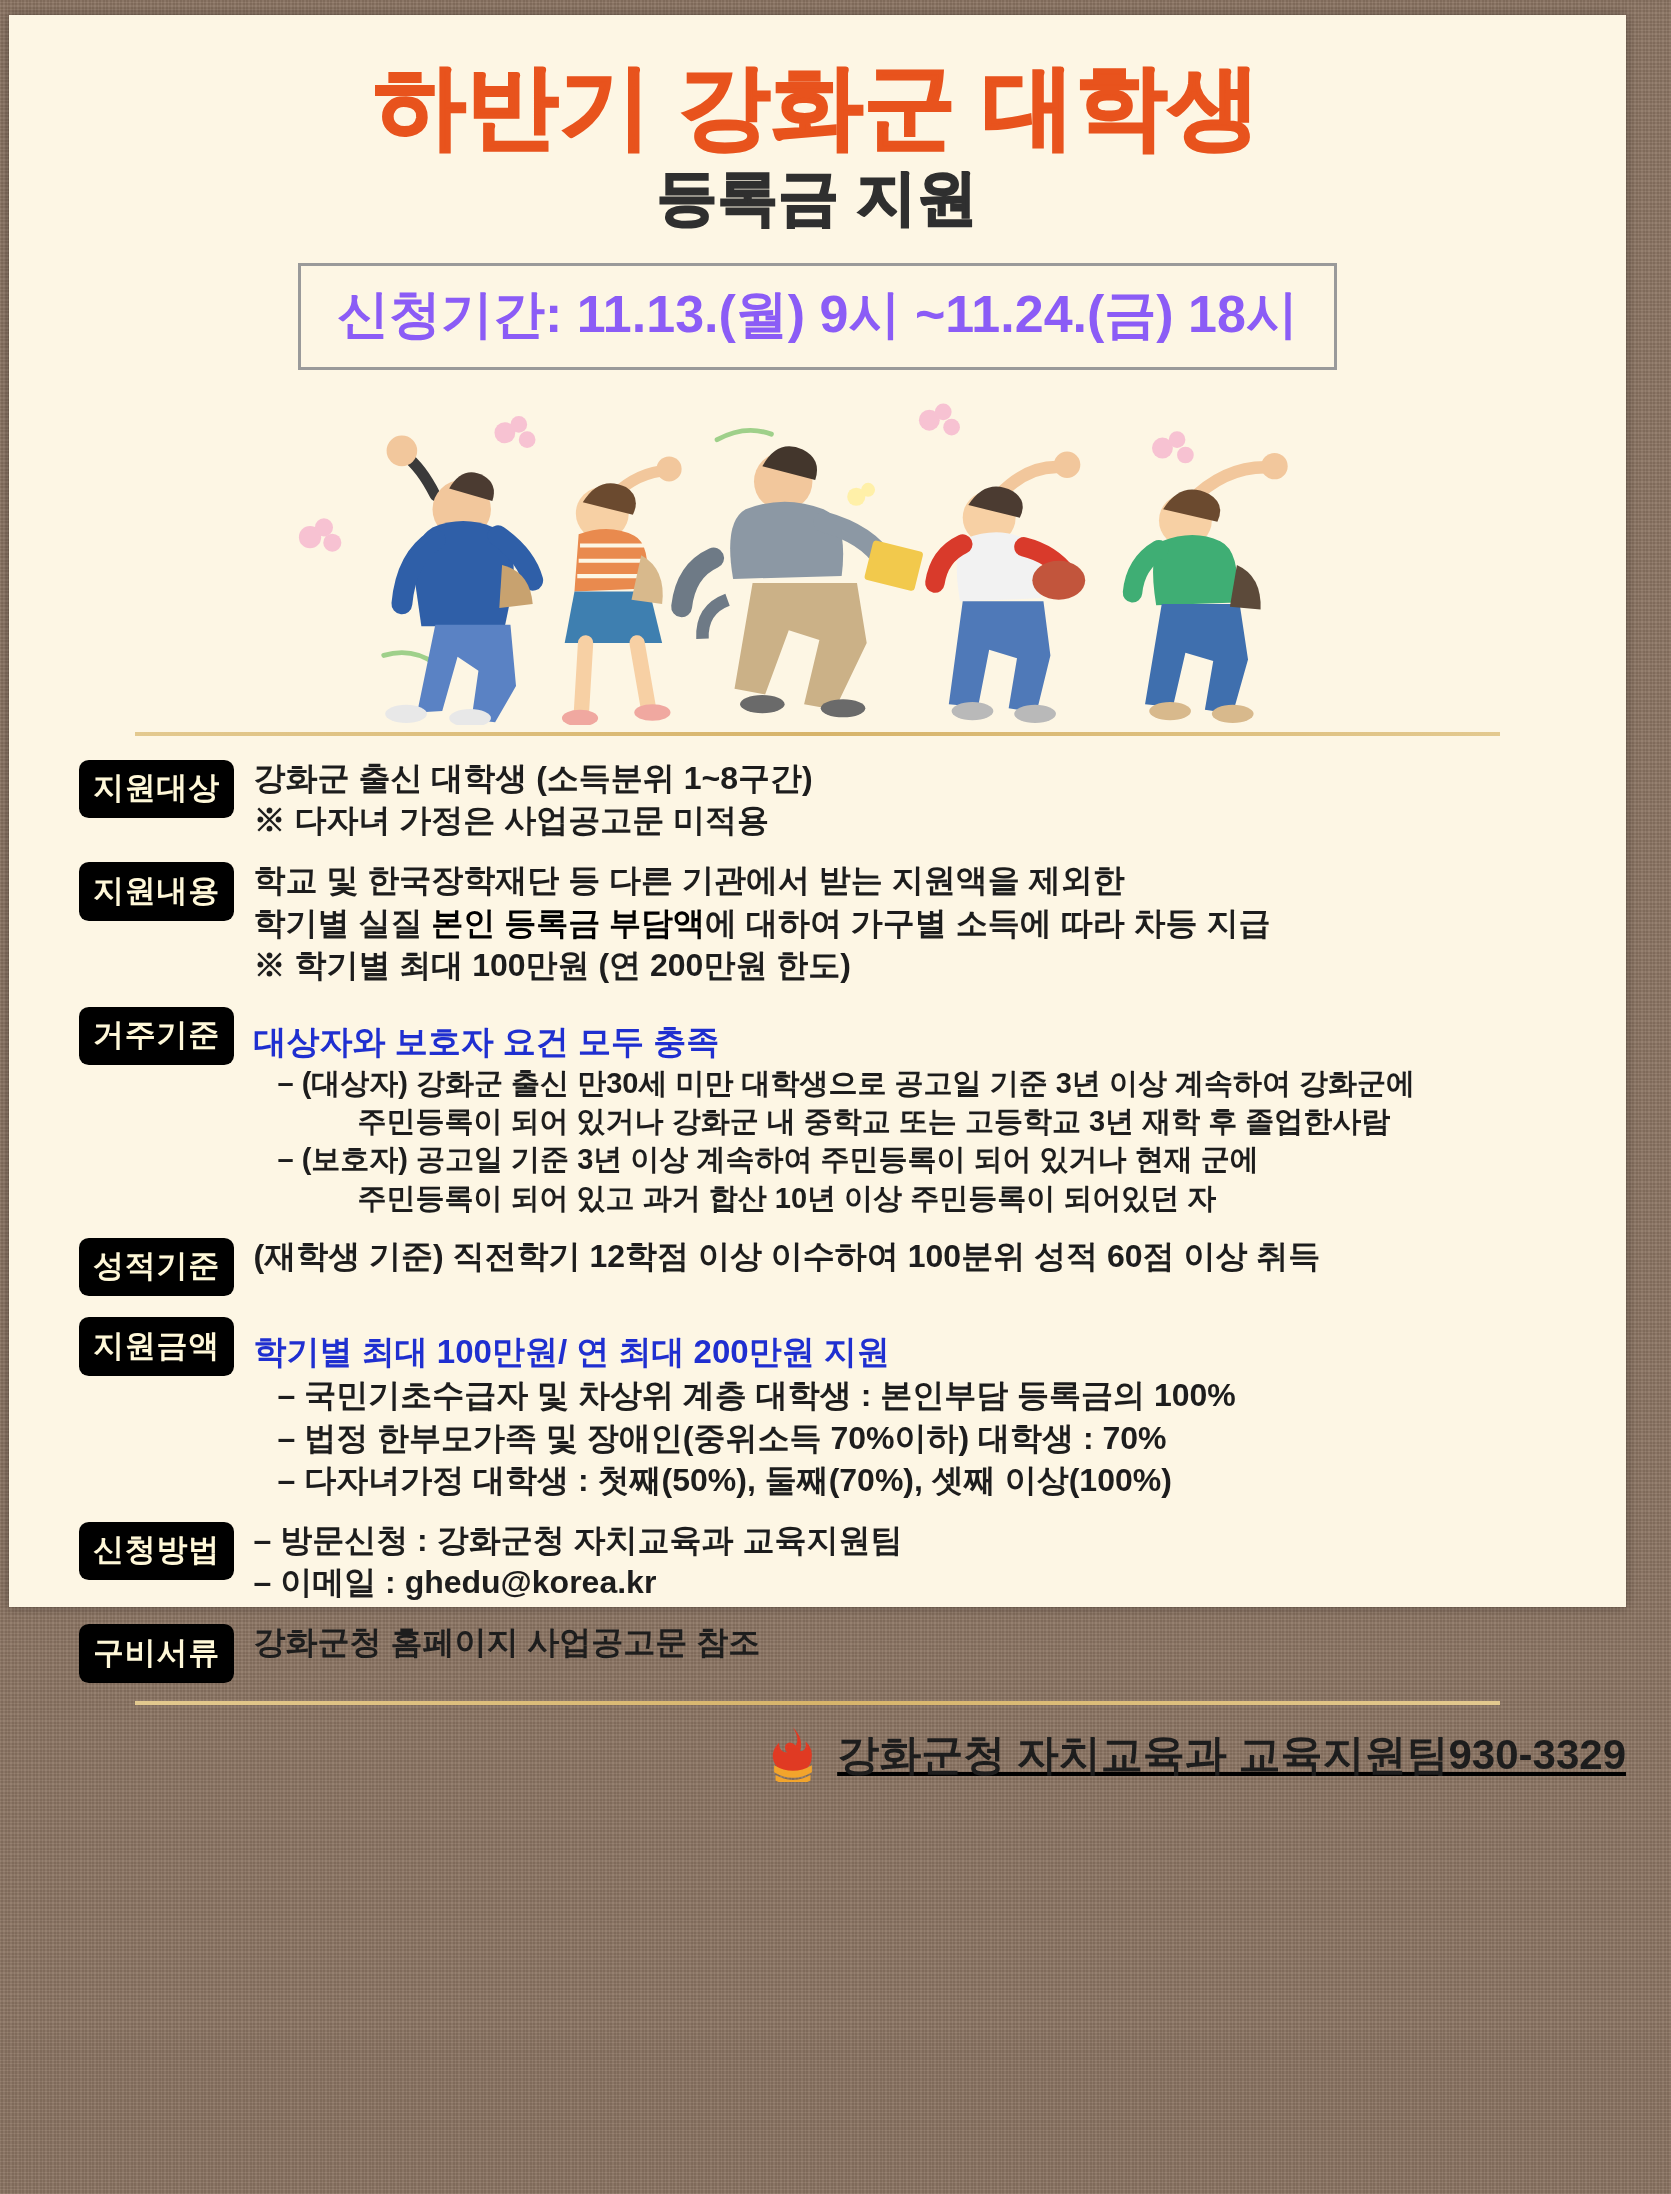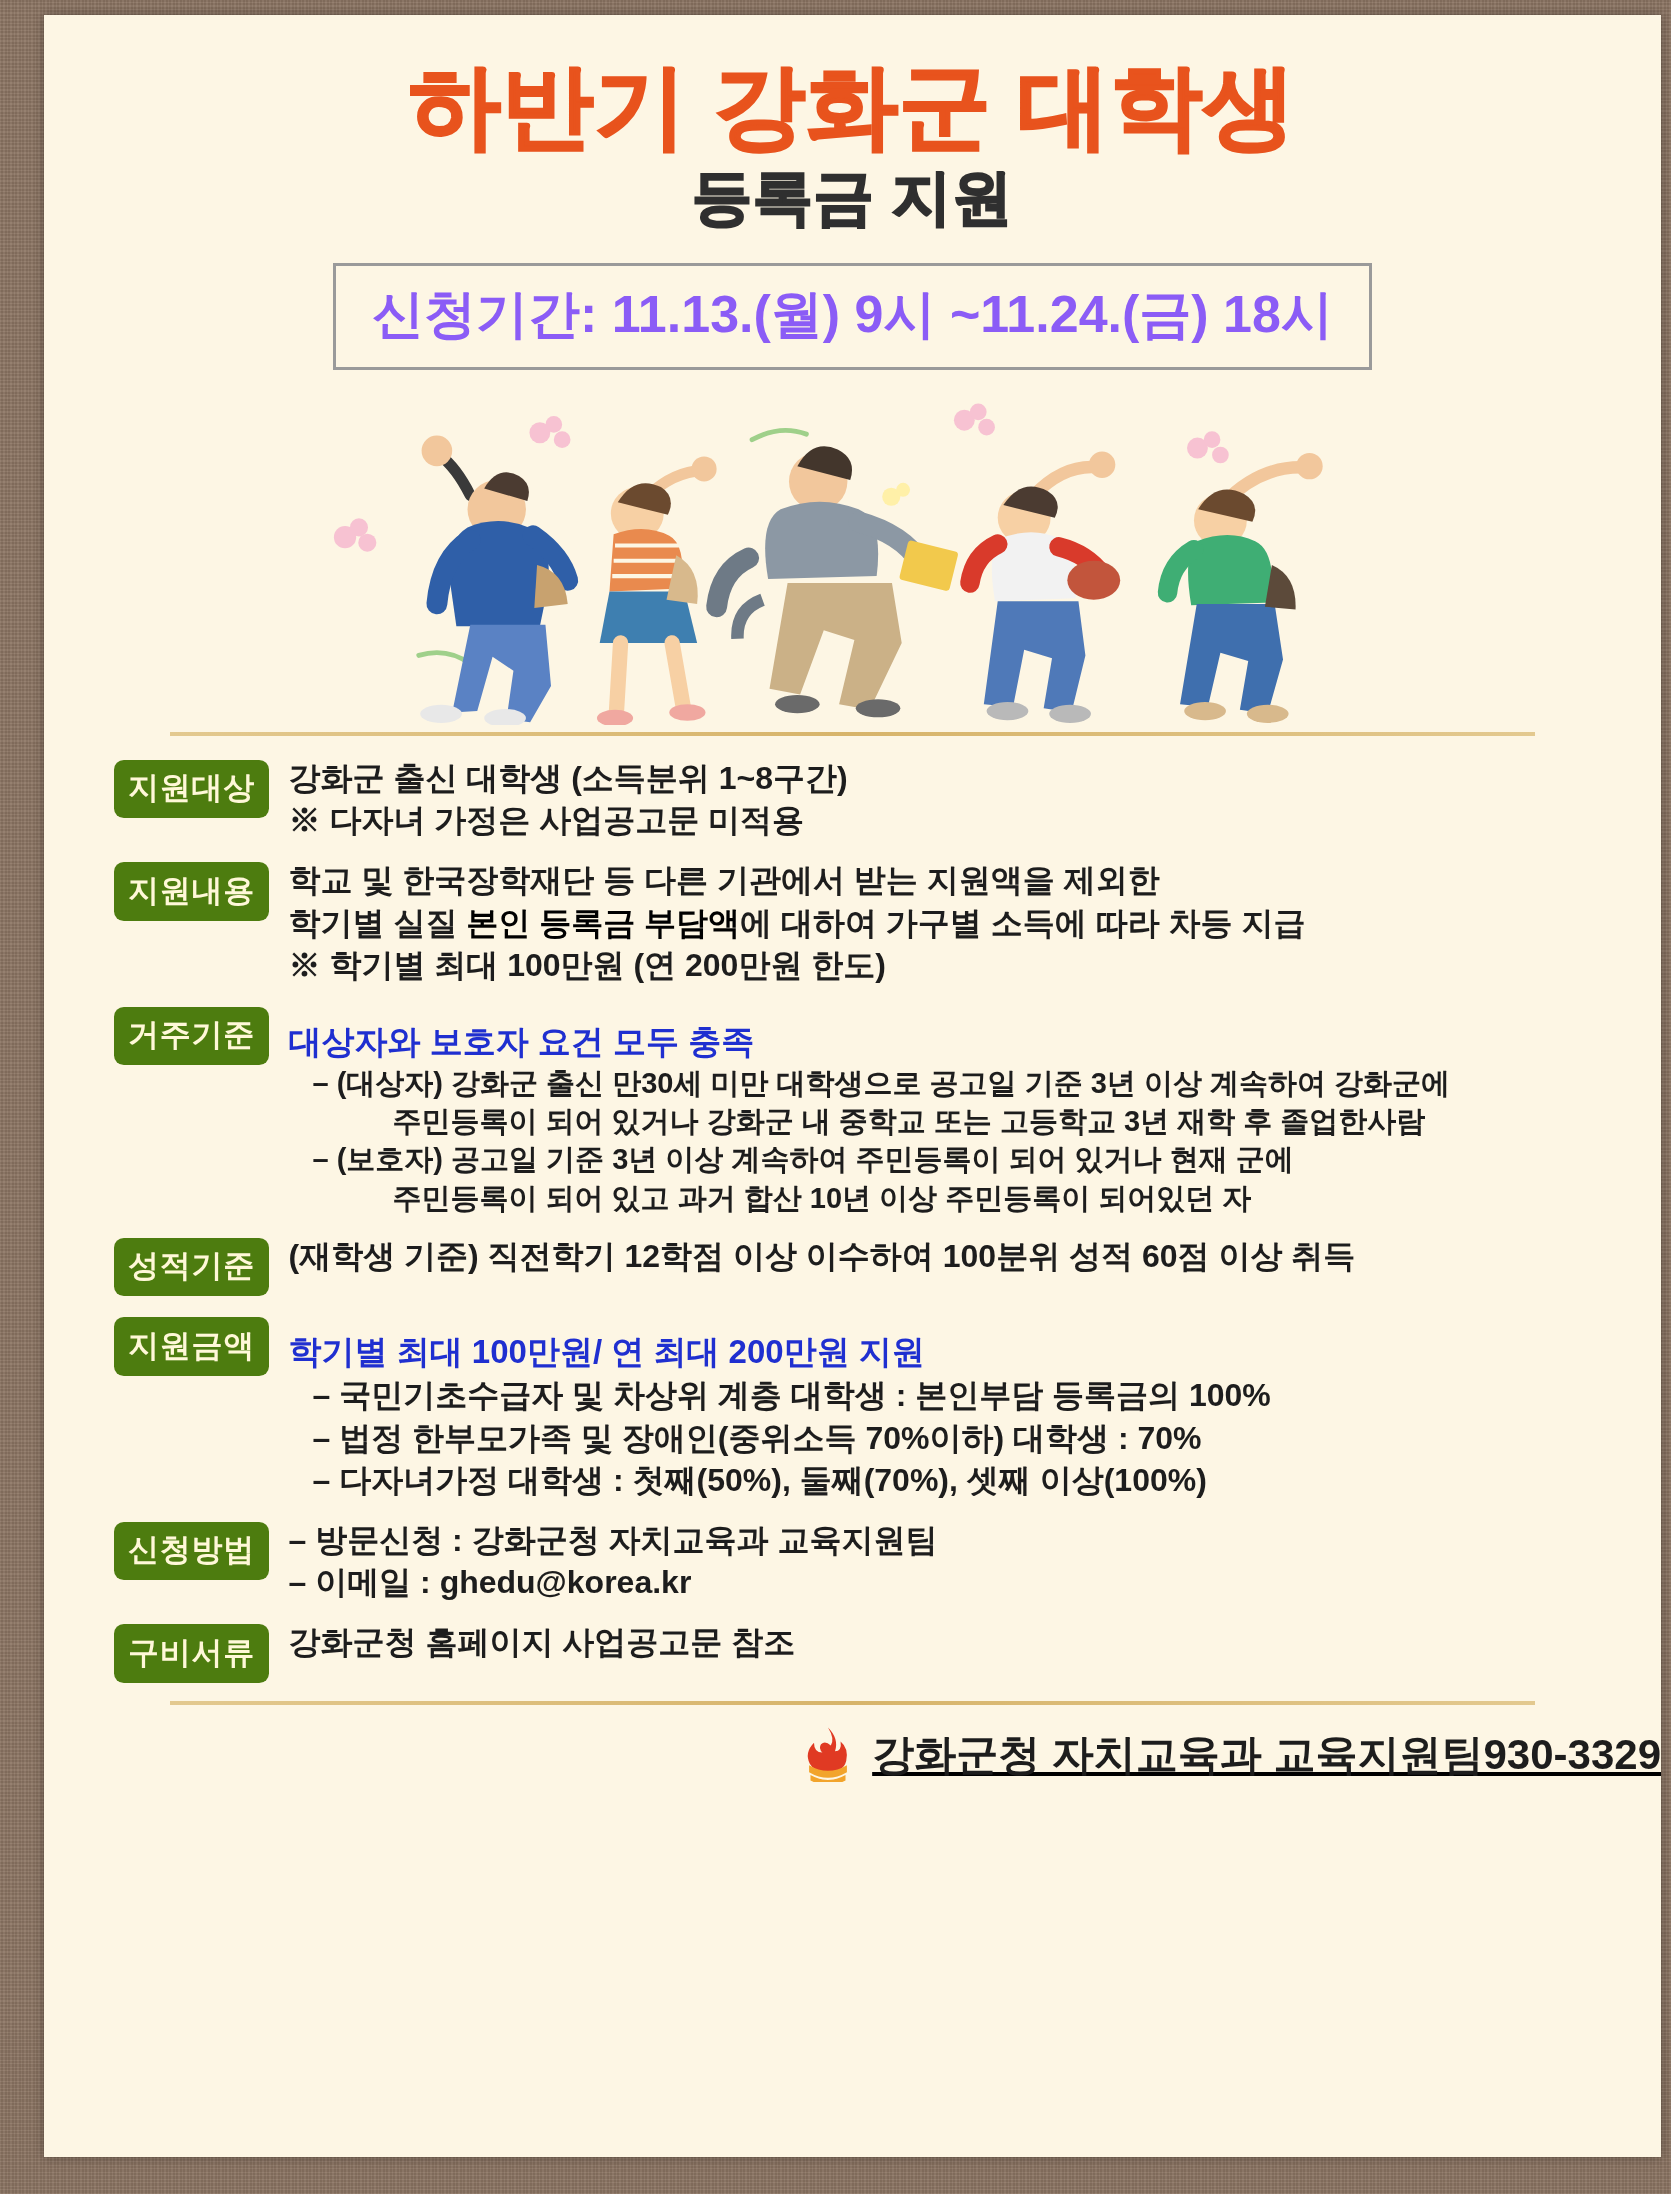--- a/index.html
+++ b/index.html
@@ -18,24 +18,24 @@
   .bg-texture {
     position: absolute;
     inset: 0;
     background-color: #8d7664;
     background-image:
       repeating-linear-gradient(0deg, rgba(255,255,255,0.045) 0px, rgba(255,255,255,0.045) 1.4px, rgba(0,0,0,0.05) 1.4px, rgba(0,0,0,0.05) 3.5px),
       repeating-linear-gradient(90deg, rgba(255,255,255,0.04) 0px, rgba(255,255,255,0.04) 1.4px, rgba(0,0,0,0.05) 1.4px, rgba(0,0,0,0.05) 3.5px);
   }
   .poster {
     position: absolute;
-    left: 44px;
+    left: 9px;
     top: 15.3px;
     width: 1617px;
-    height: 2142px;
+    height: 1592px;
     background: #fdf6e4;
     box-shadow: 0 0 9.8px rgba(0,0,0,0.35);
   }
 
   
   .title-block {
     text-align: center;
     padding-top: 40px;
   }
   .title-line1 {
@@ -95,21 +95,21 @@
     padding: 18px 56px 0 70px;
   }
   .row {
     display: flex;
     align-items: flex-start;
     margin-bottom: 18px;
   }
   .tag {
     flex: 0 0 auto;
     width: 155px;
-    background: #4d7c0f;
+    background: #000000;
     color: #fff8d8;
     font-size: 31px;
     font-weight: 900;
     text-align: center;
     padding: 7.7px 0 9px 0;
     border-radius: 9.8px;
     margin-top: 2.8px;
     letter-spacing: 0.7px;
   }
   .body-col {

